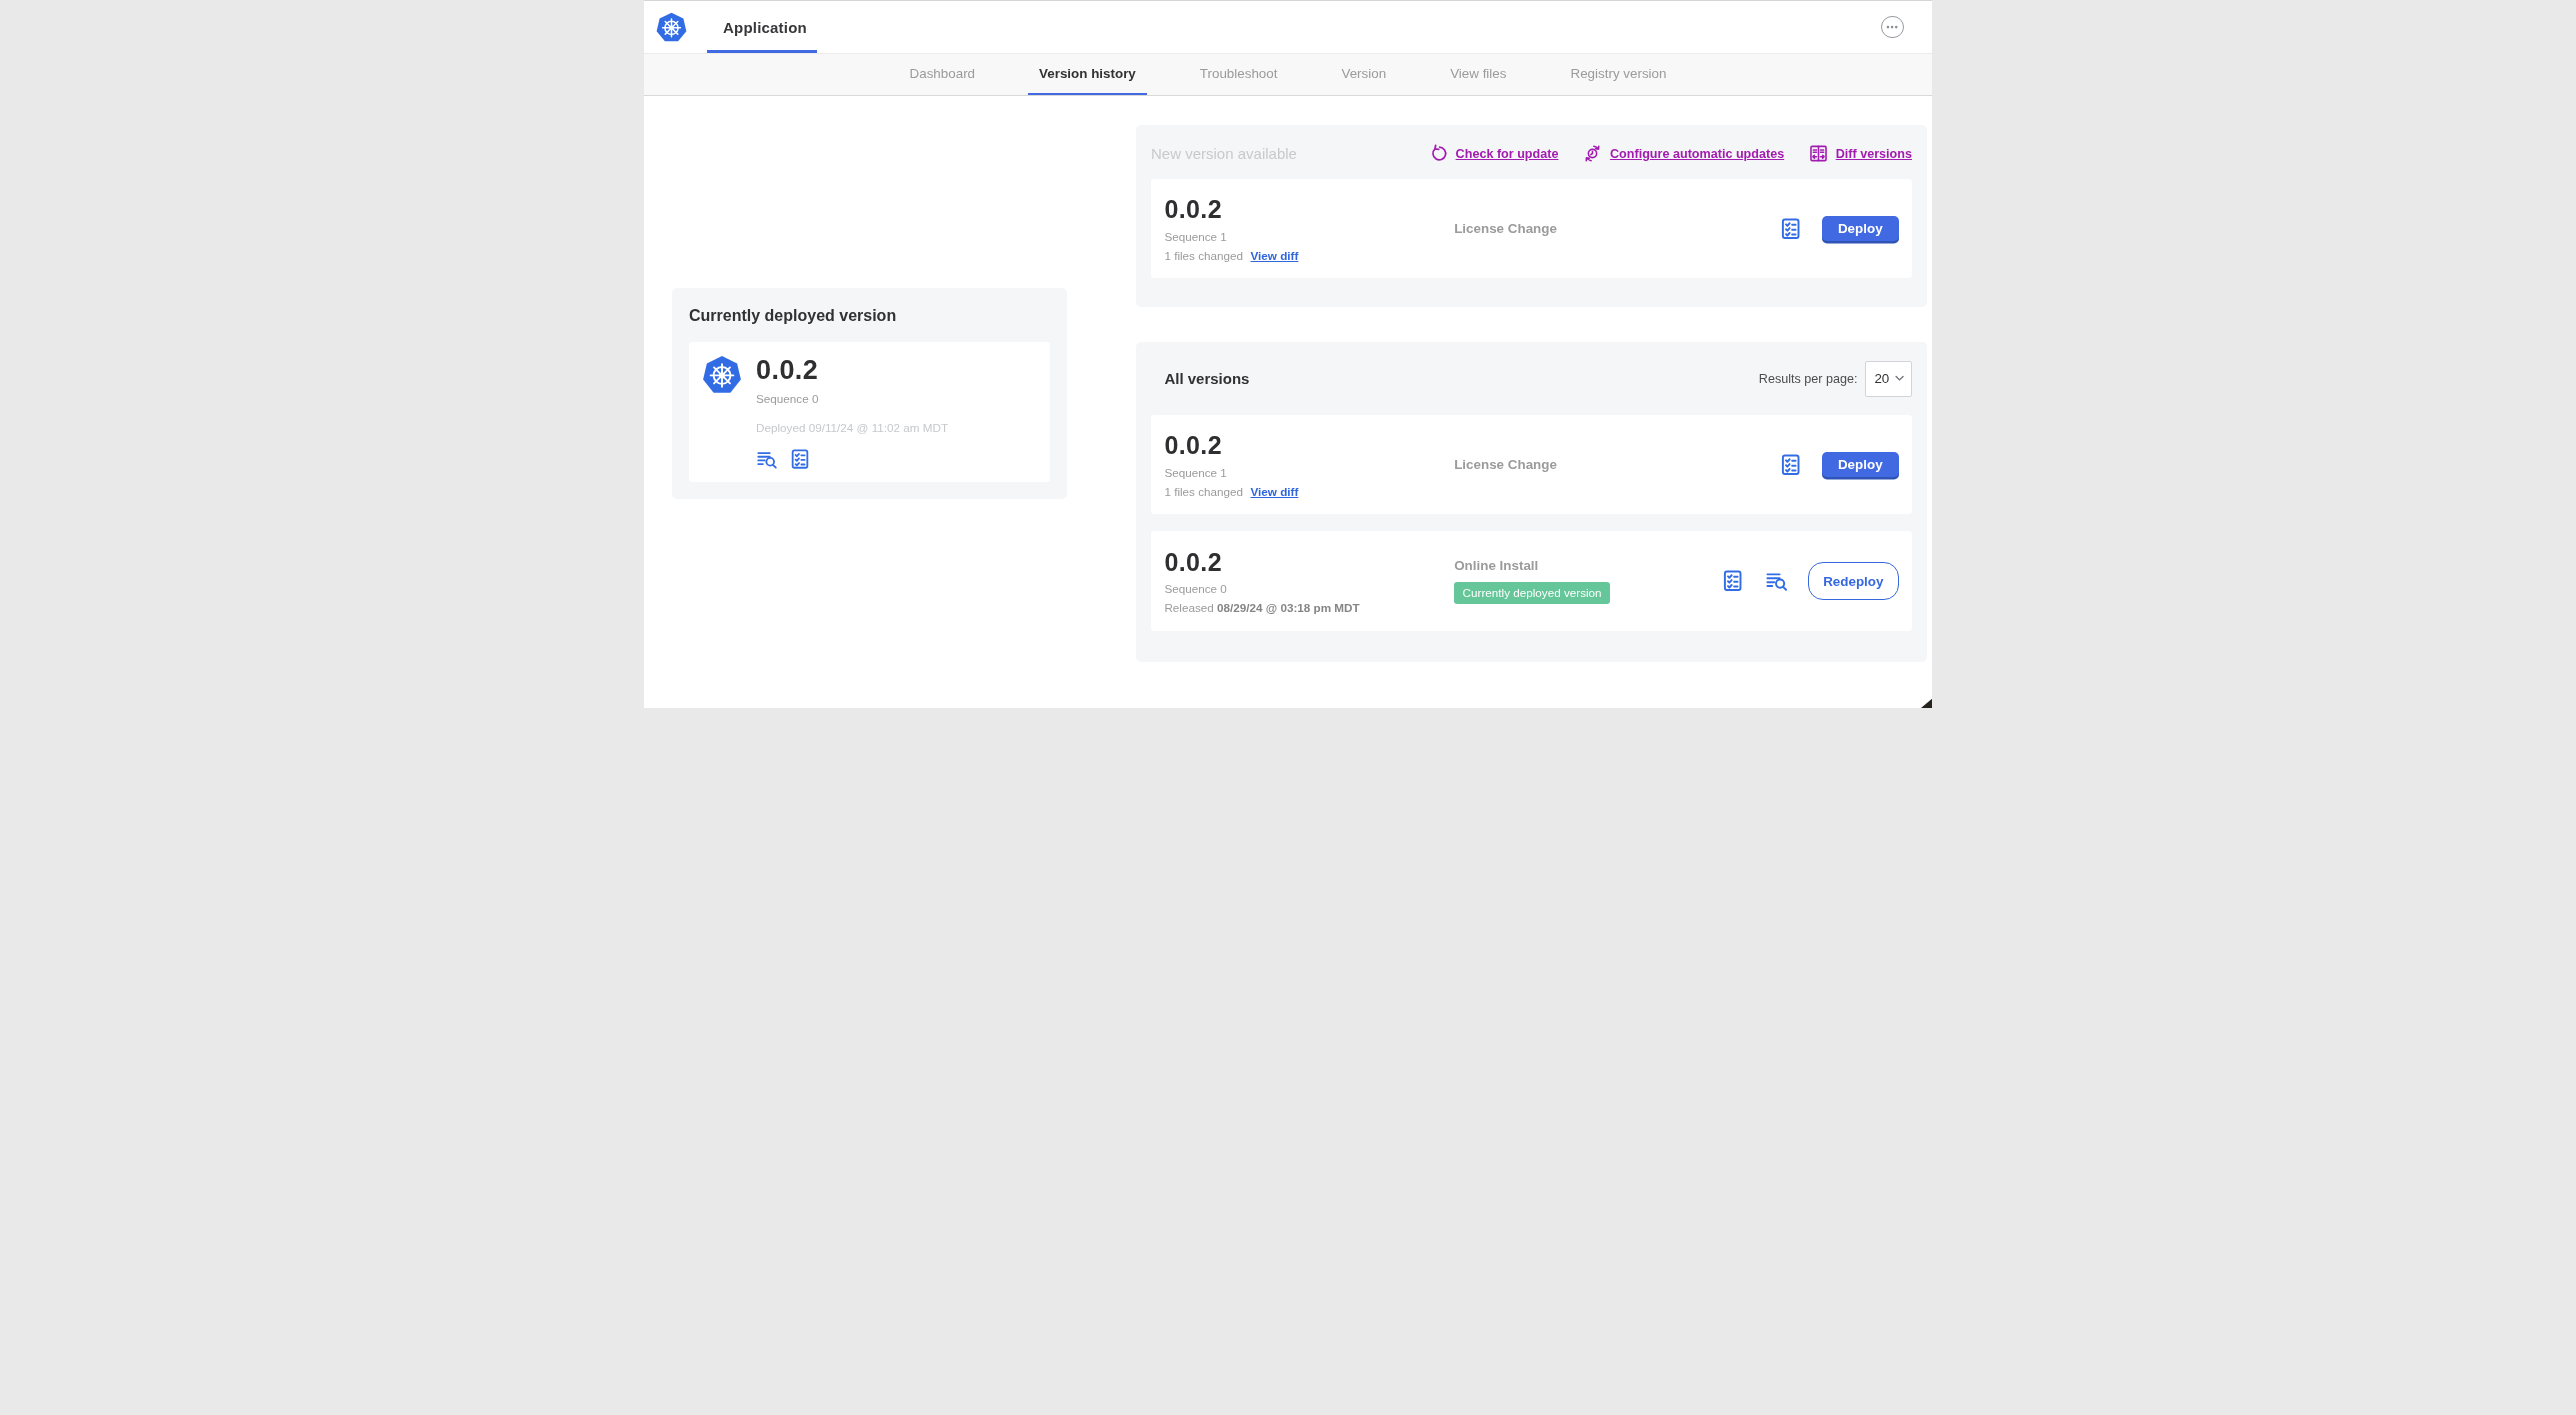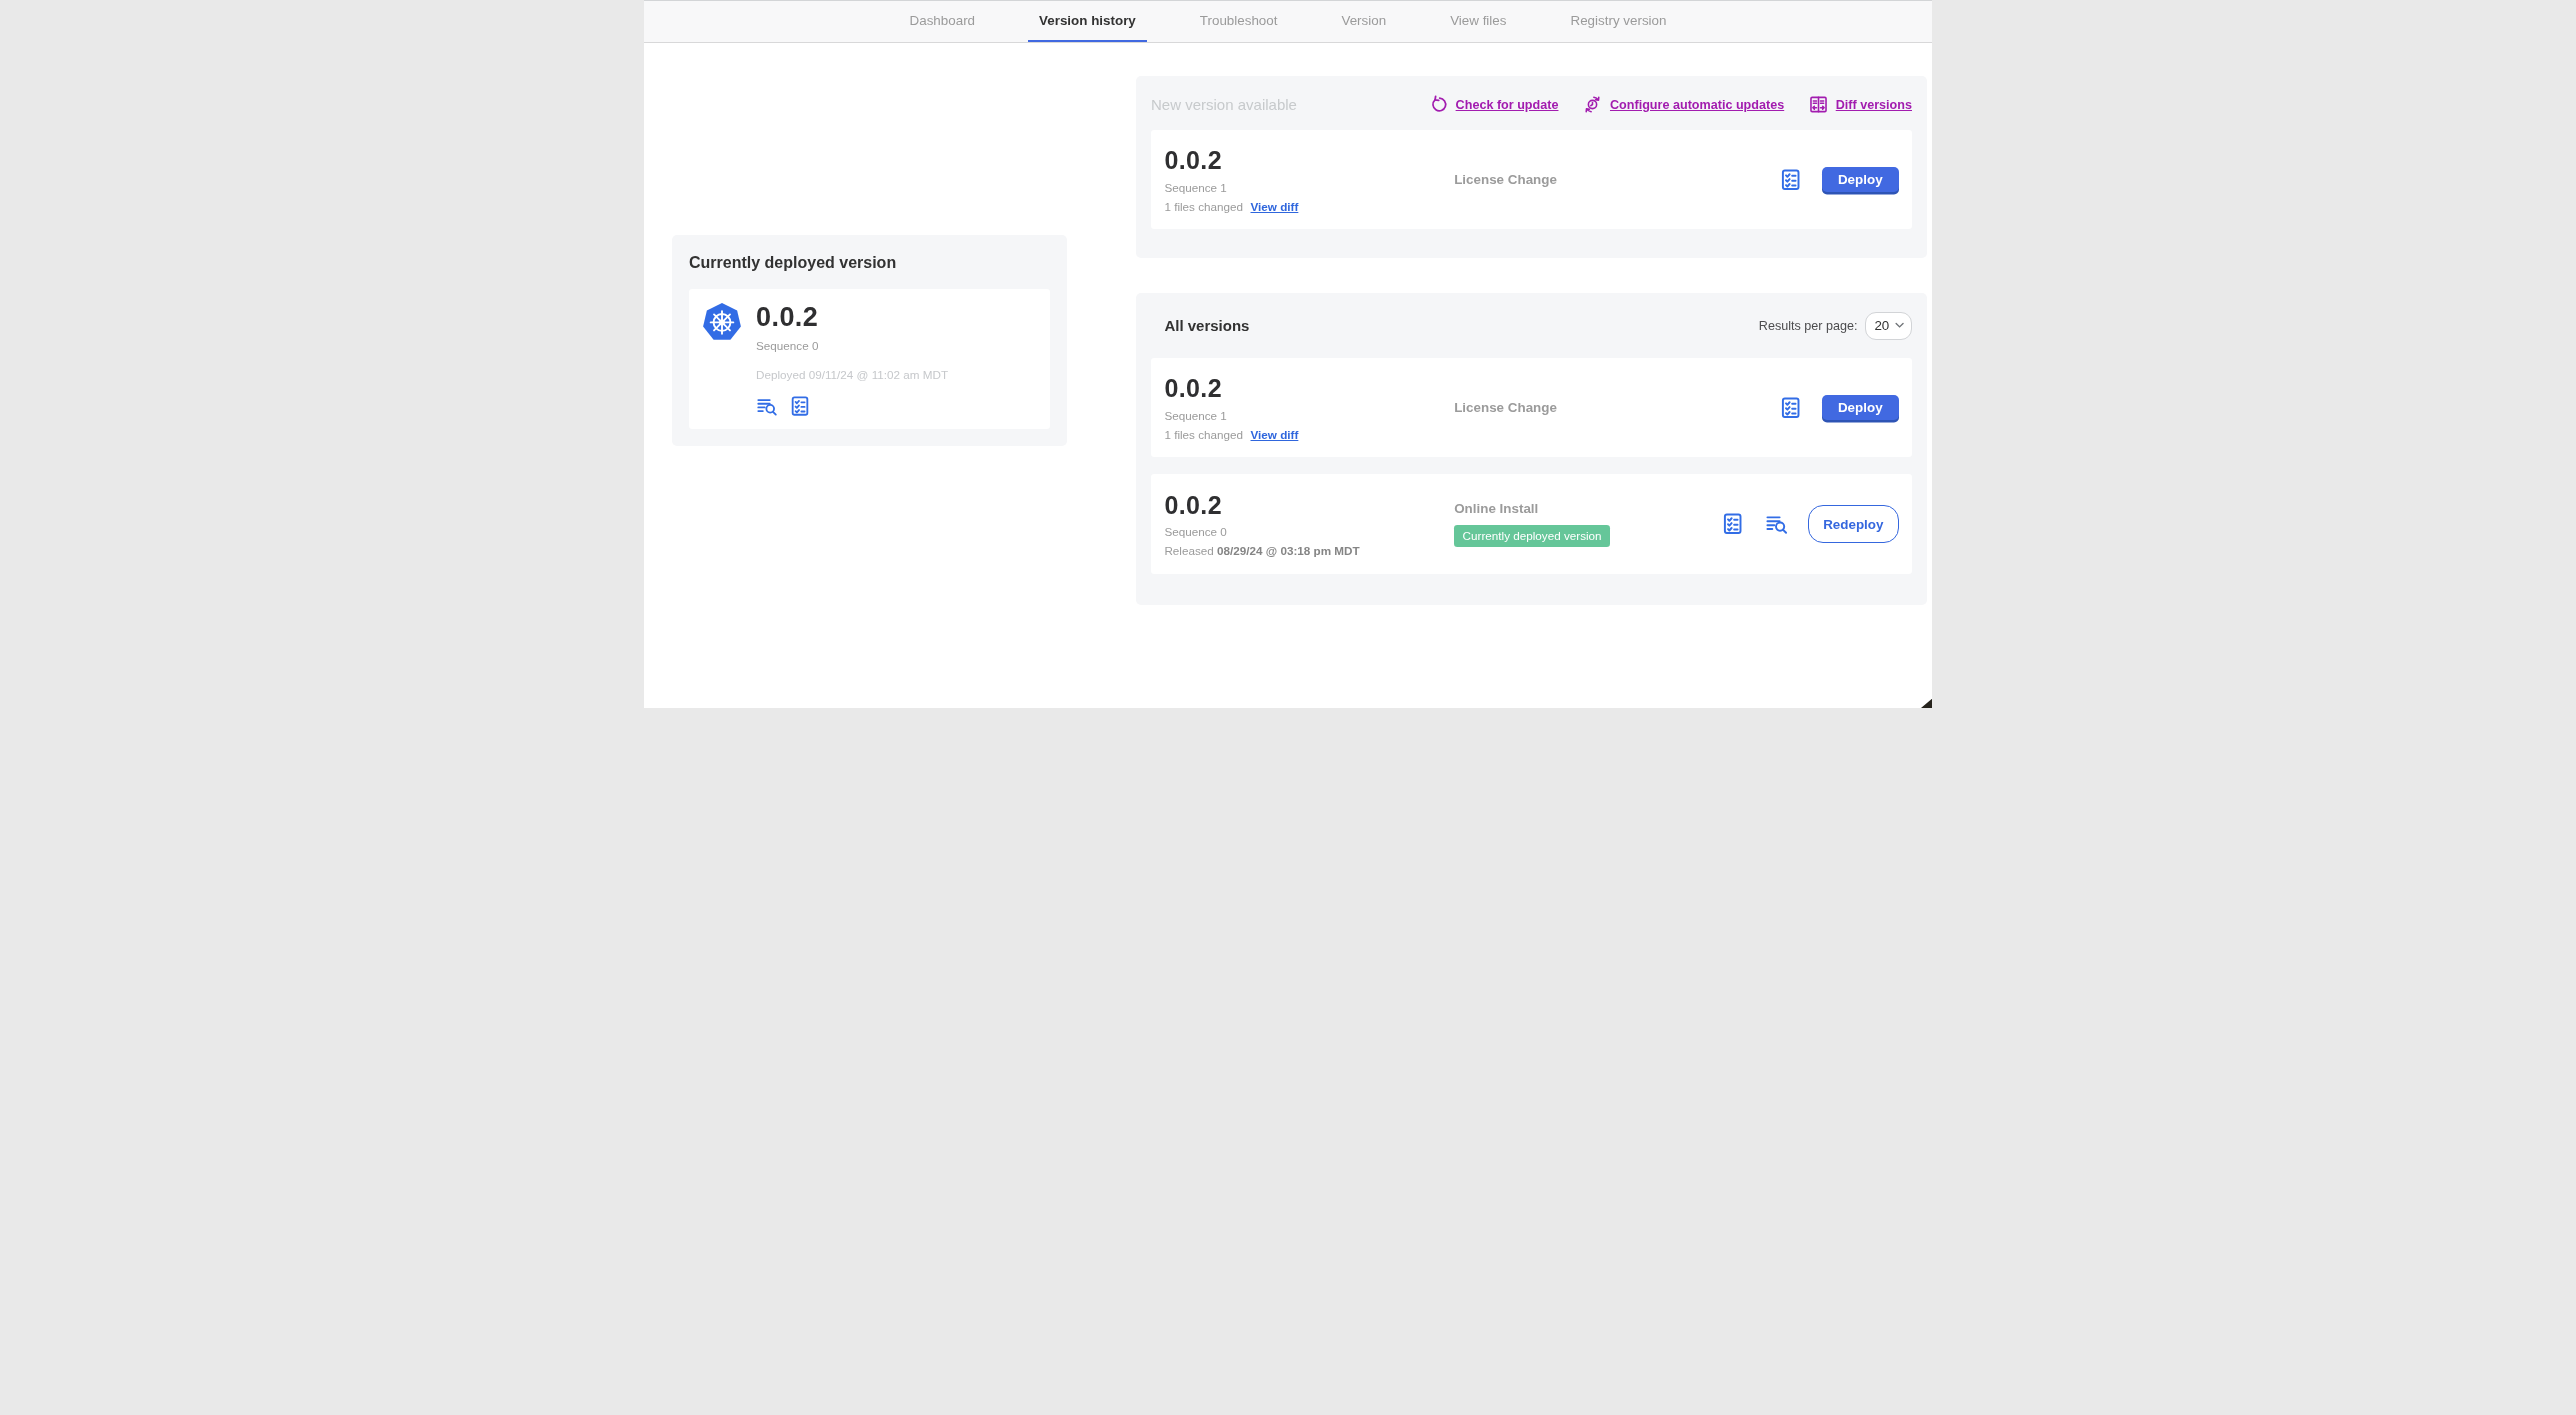--- a/index.html
+++ b/index.html
@@ -89,21 +89,21 @@
     background:#fff; color:#3567de; border:0.8px solid #3567de; border-radius:15px; height:38px;
     padding:0 14.2px; font-size:13.4px; font-weight:700; cursor:pointer; font-family:inherit;
   }
   
   .av-card{ margin-top:35px; padding:17px 15px 31px 15px; }
   .av-head{ display:flex; align-items:center; justify-content:space-between; margin:1.7px 0 18.4px 0; }
   .av-title{ font-size:15px; font-weight:700; color:#323232; padding-left:13.4px; }
   .rpp{ display:flex; align-items:center; }
   .rpp-label{ font-size:12.6px; color:#4c4c4e; margin-right:7.5px; }
   .select{
-    width:47px; height:28px; background:#fff; border:0.8px solid #d2d4d7; border-radius:11px;
+    width:47px; height:36px; background:#fff; border:0.8px solid #d2d4d7; border-radius:2px;
     display:flex; align-items:center; justify-content:space-between; padding:0 6.7px 0 8.4px; cursor:pointer;
   }
   .select .sel-val{ font-size:13.4px; color:#323232; }
   .select svg{ width:9.2px; height:6.7px; }
   
   .footer{
     position:absolute; left:0; right:0; bottom:0; top:667px; background:#f5f6f8;
     display:flex; justify-content:center;
   }
   .footer span{ font-size:12.6px; color:#a8abae; margin-top:17px; }
@@ -148,20 +148,38 @@
       <rect x="2.5" y="3" width="19" height="18" rx="1.5"></rect>
       <path d="M12 3v18"></path>
       <path d="M5.5 7.5h4M5.5 10.5h4M14.5 7.5h4M14.5 10.5h4"></path>
       <path d="M9.5 16H5M6.8 14.2L5 16l1.8 1.8M14.5 16H19M17.2 14.2L19 16l-1.8 1.8"></path>
     </g>
   </defs>
 </svg>
 
 <div class="viewport">
 
+  <header class="topbar">
+    <div class="app-tab">
+      <span class="k8s-logo sm">
+        <svg viewBox="0 0 100 100">
+            <use href="#def-k8s"></use>
+          </svg>
+      </span>
+      <span class="app-title">Application</span>
+    </div>
+    <div class="app-underline"></div>
+    <button class="more-btn">
+      <svg viewBox="0 0 24 24" fill="#8b8f94">
+        <circle cx="5" cy="12" r="2.2"></circle>
+          <circle cx="12" cy="12" r="2.2"></circle>
+          <circle cx="19" cy="12" r="2.2"></circle>
+      </svg>
+    </button>
+  </header>
 
   <nav class="tabbar">
     <div class="tab">Dashboard</div>
     <div class="tab active">Version history</div>
     <div class="tab">Troubleshoot</div>
     <div class="tab">Version</div>
     <div class="tab">View files</div>
     <div class="tab">Registry version</div>
   </nav>
 

